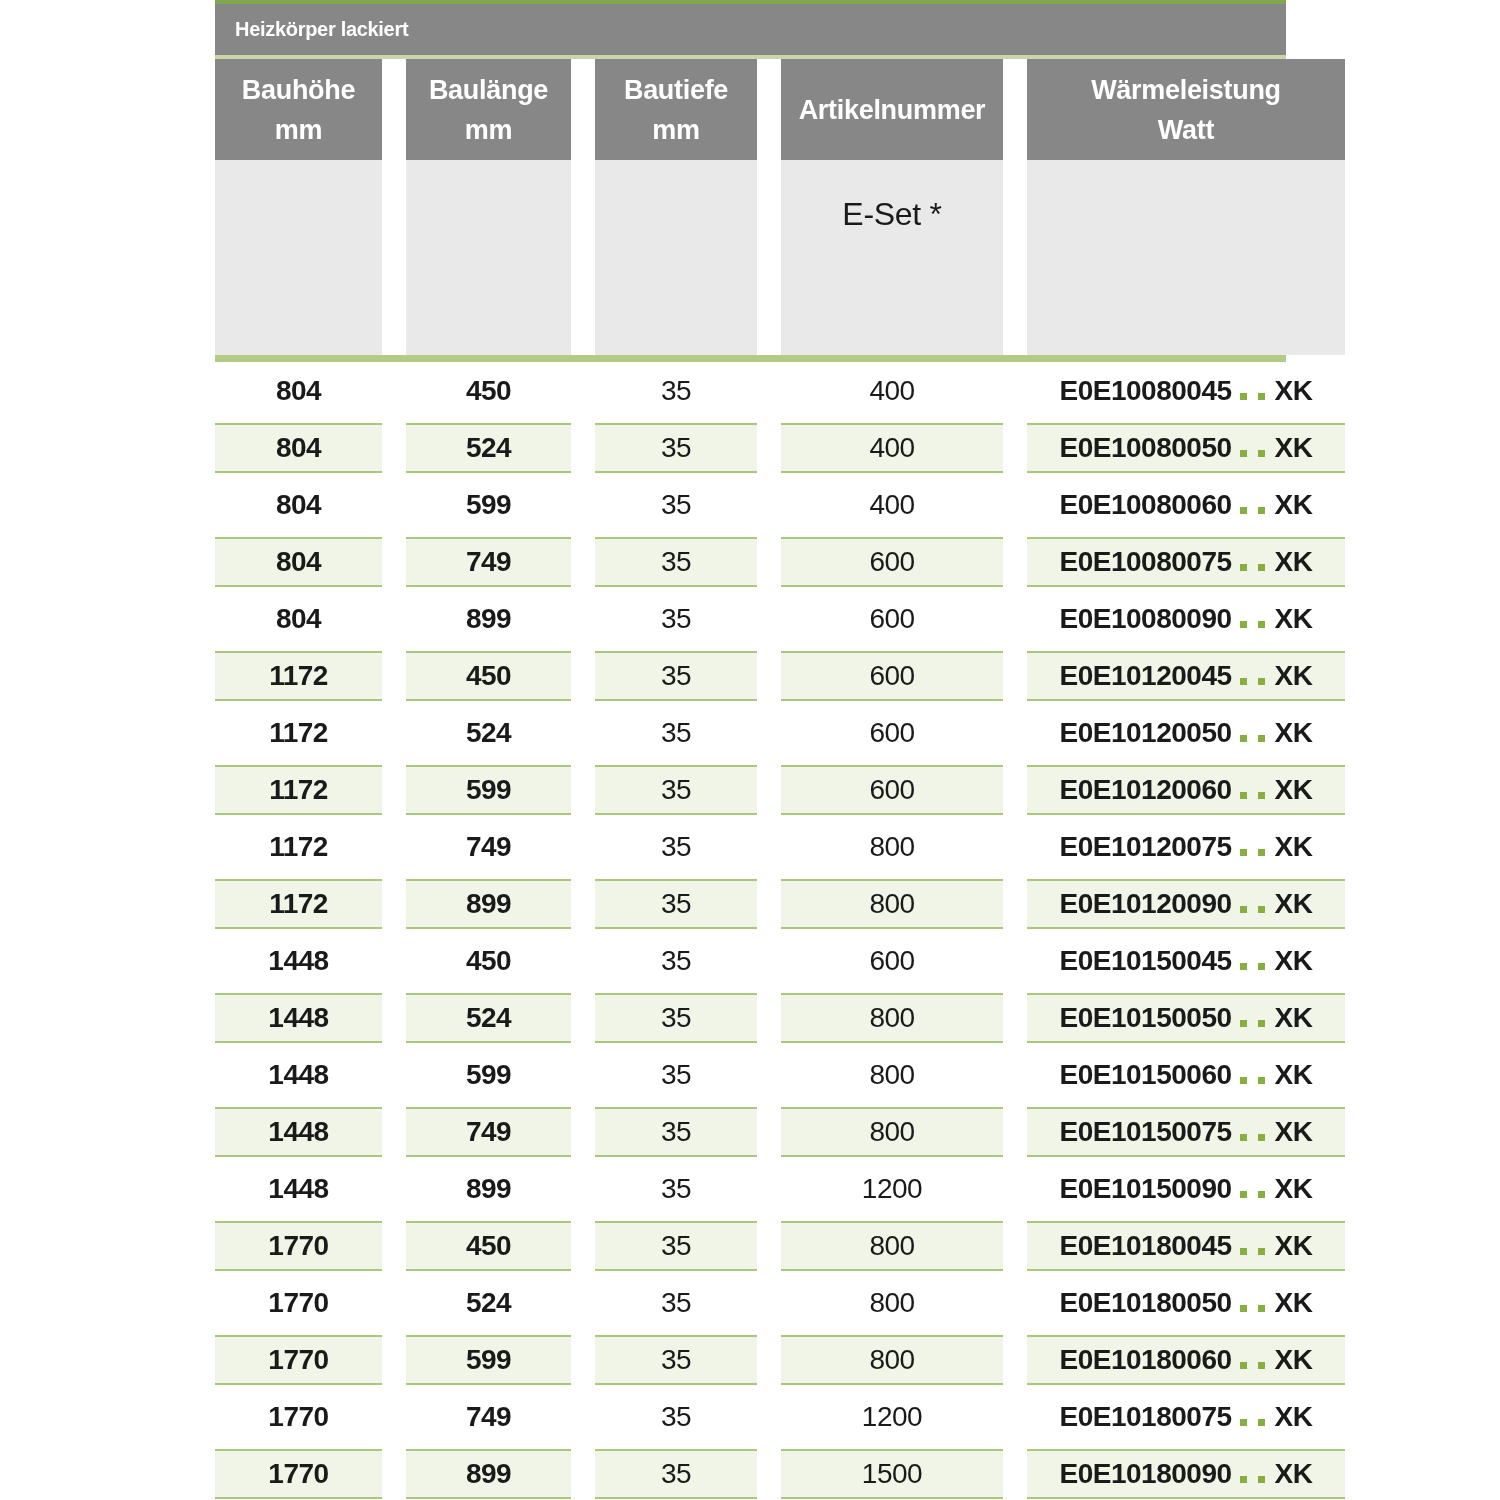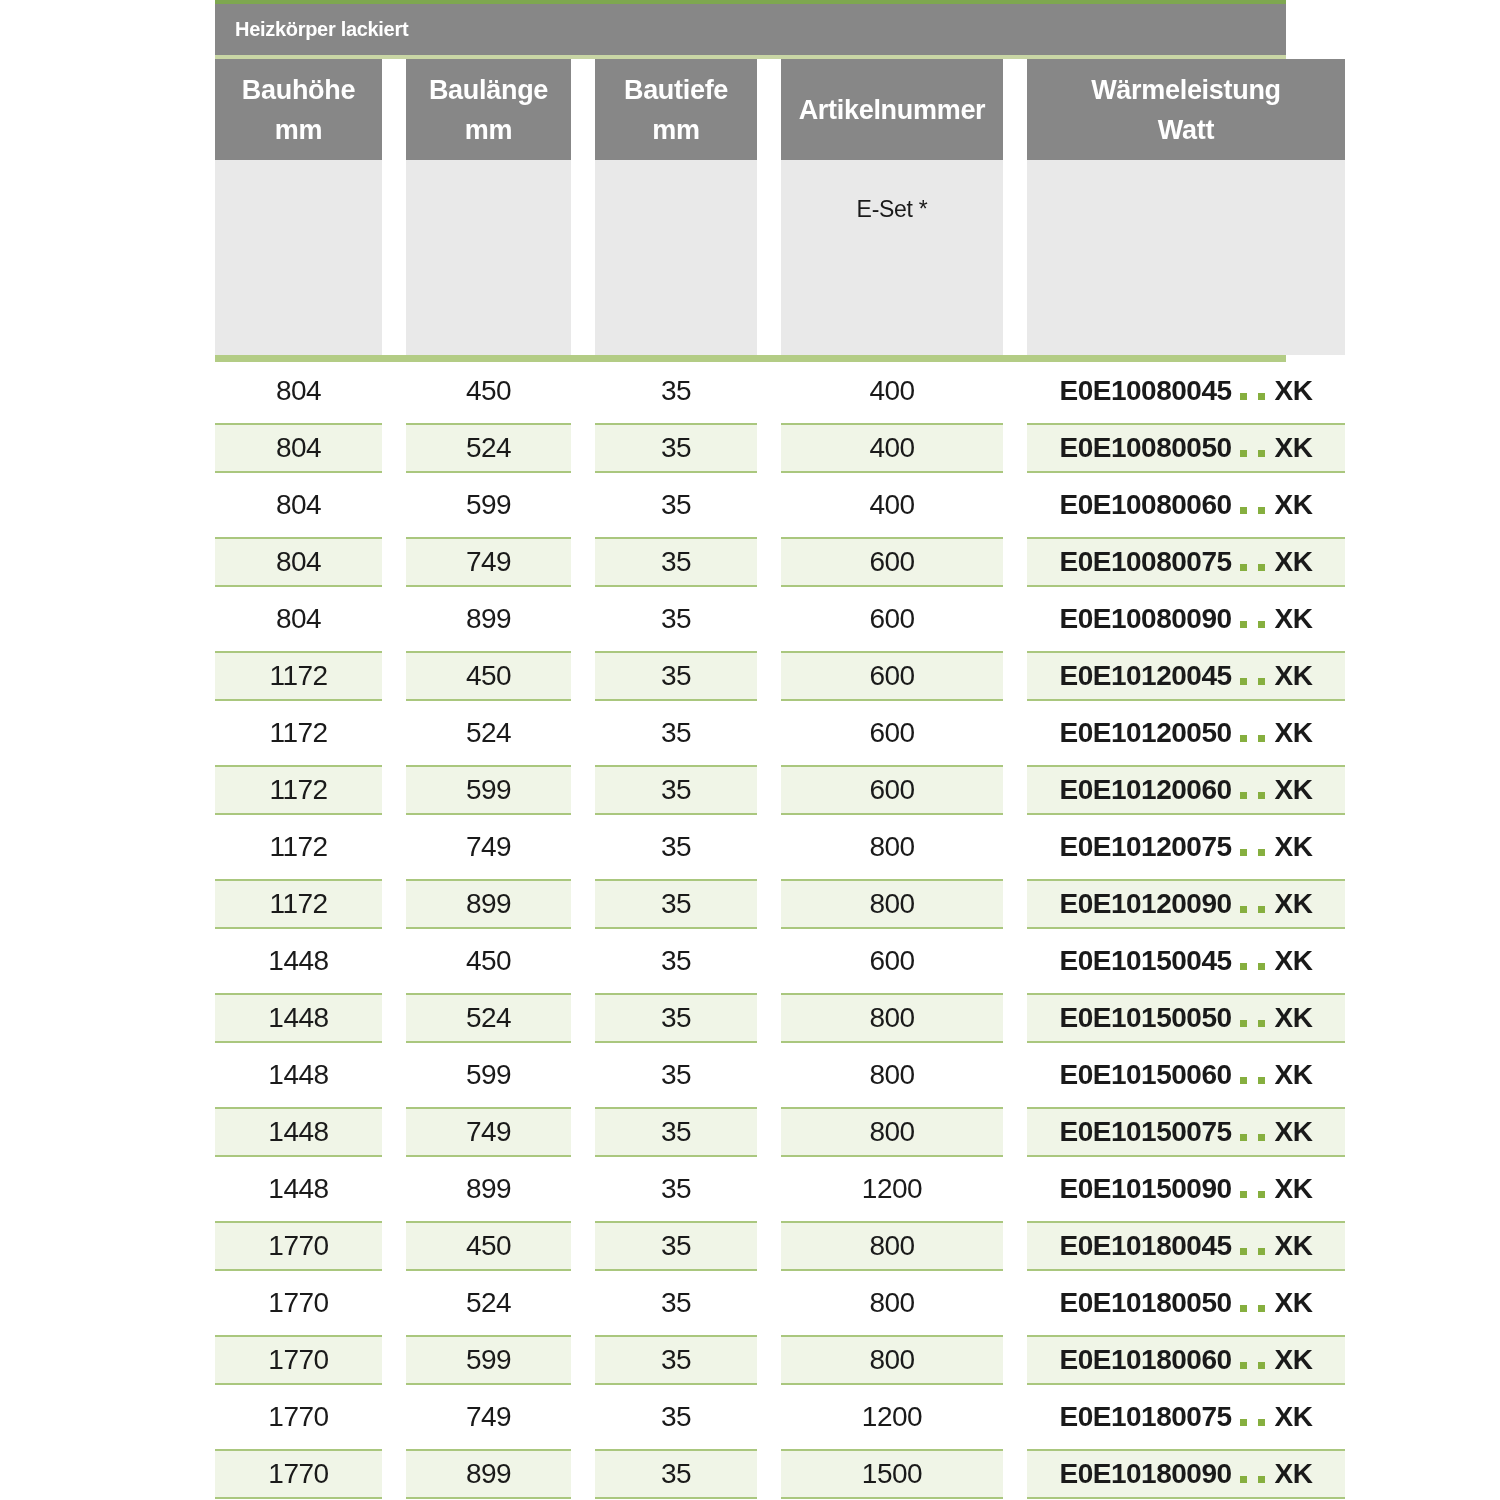--- a/index.html
+++ b/index.html
@@ -31,37 +31,37 @@
     height: 101px; background: #878787;
     color: #ffffff; font-weight: bold; font-size: 27px; letter-spacing: -0.3px;
     display: flex; flex-direction: column; align-items: center; justify-content: center;
     line-height: 40px; text-align: center;
   }
 
   .sub-row .scell {
     height: 195px; background: #e9e9e9;
     display: flex; justify-content: center; align-items: flex-start;
     padding-top: 36px;
-    font-size: 23px; color: #1a1a1a; letter-spacing: -0.3px;
+    font-size: 32px; color: #1a1a1a; letter-spacing: -0.3px;
   }
 
   .green-bar { height: 7px; background: #b3cc85; }
 
   .data-row { height: 57px; }
   .data-row .cell {
     margin: 3.5px 0;
     border-top: 2px solid transparent; border-bottom: 2px solid transparent;
     display: flex; align-items: center; justify-content: center;
     font-size: 28px; color: #1a1a1a; letter-spacing: -0.5px;
   }
   .data-row.green .cell {
     background: #f0f5e7;
     border-top: 2px solid #aac77e; border-bottom: 2px solid #aac77e;
   }
-  .cell.bold { font-weight: normal; }
+  .cell.bold { font-weight: bold; }
 
   .artikel-inner { display: flex; align-items: baseline; font-weight: bold; }
   .dot {
     display: inline-block; width: 7px; height: 7px;
     background: #86af3f; margin-left: 8px;
   }
   .dot + .dot { margin-left: 11px; }
   .suffix { margin-left: 10px; }
 </style>
 </head>

